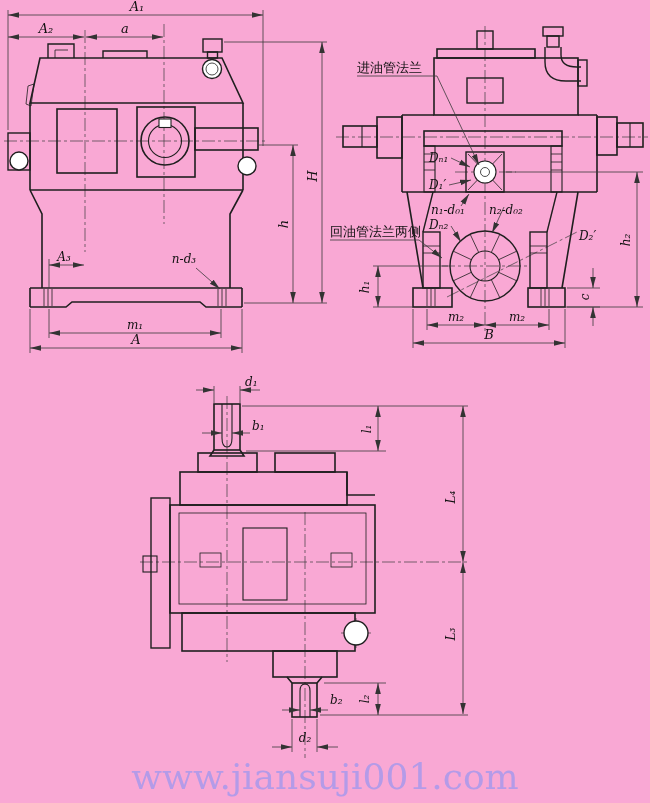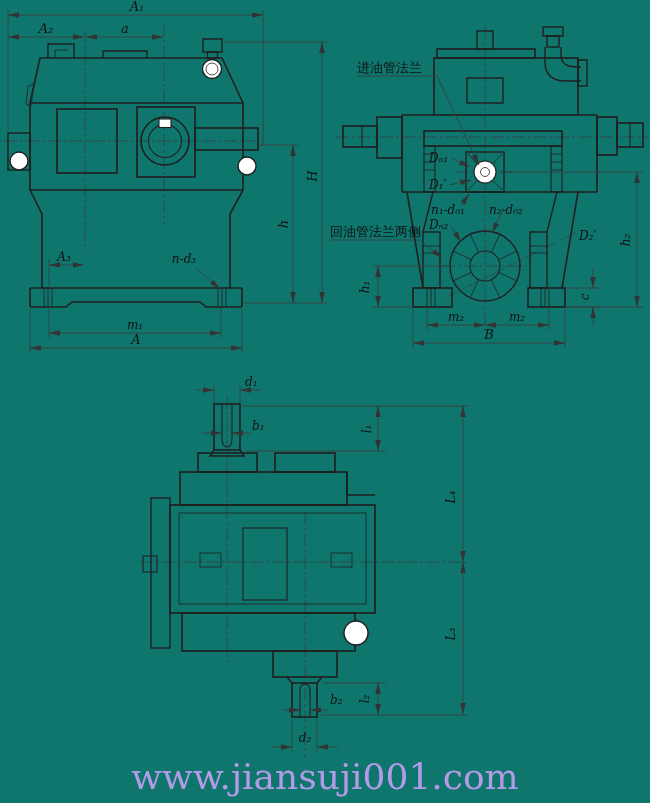--- a/index.html
+++ b/index.html
@@ -1,16 +1,16 @@
 <!DOCTYPE html>
 <html><head>
 <meta charset="utf-8">
 <style>
   html,body{margin:0;padding:0;background:#ffffff;}
-  .canvas{position:relative;width:650px;height:803px;background:#0f766e;overflow:hidden;}
+  .canvas{position:relative;width:650px;height:803px;background:#f9a8d4;overflow:hidden;}
   svg{display:block;}
   .o  {fill:none;stroke:#1f1f1f;stroke-width:1.6;stroke-linejoin:miter;}
   .o14{fill:none;stroke:#1f1f1f;stroke-width:1.4;}
   .o11{fill:none;stroke:#1f1f1f;stroke-width:1.1;}
   .t  {fill:none;stroke:#1f1f1f;stroke-width:0.8;}
   .wf {fill:#ffffff;}
   .cl {fill:none;stroke:#3c3c3c;stroke-width:0.7;stroke-dasharray:13 3 3 3;}
   .dm {fill:none;stroke:#3a3a3a;stroke-width:0.8;}
   .di {font:italic 13px "DejaVu Serif",serif;fill:#111;}
   .ds {font:italic 12px "DejaVu Serif",serif;fill:#111;}

